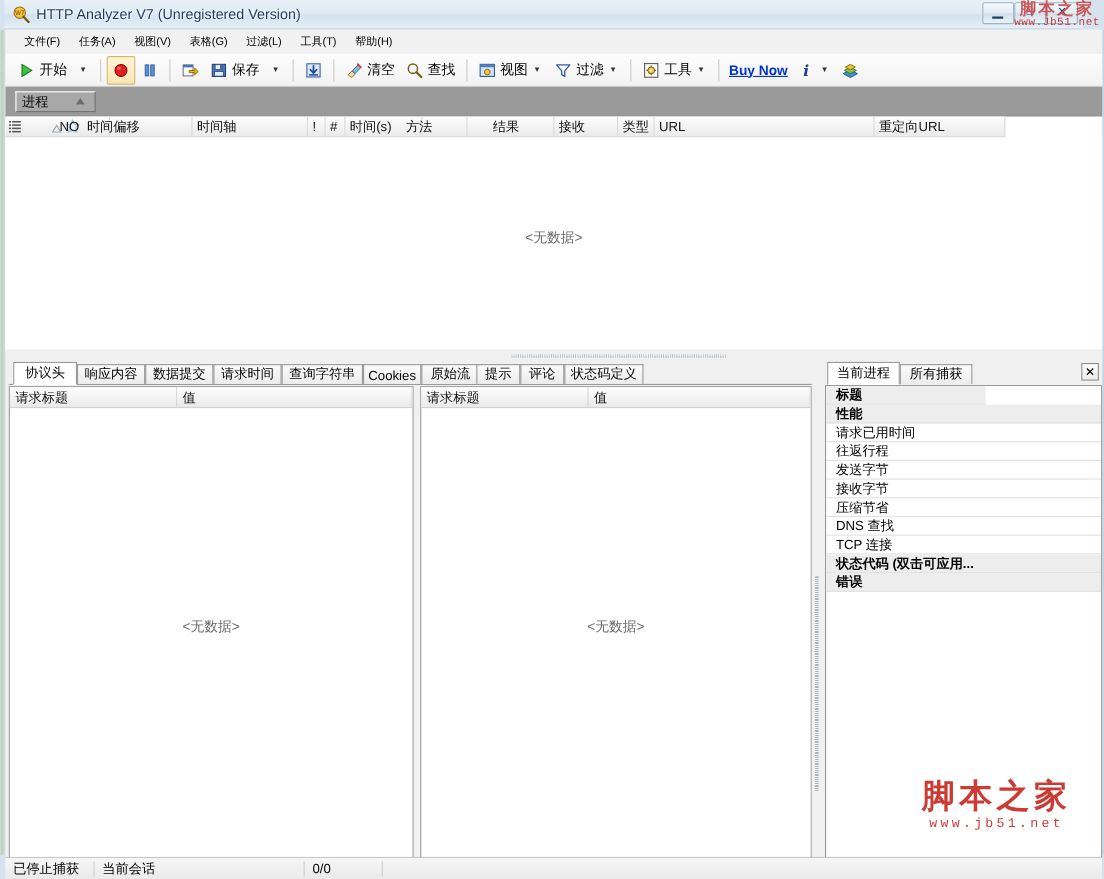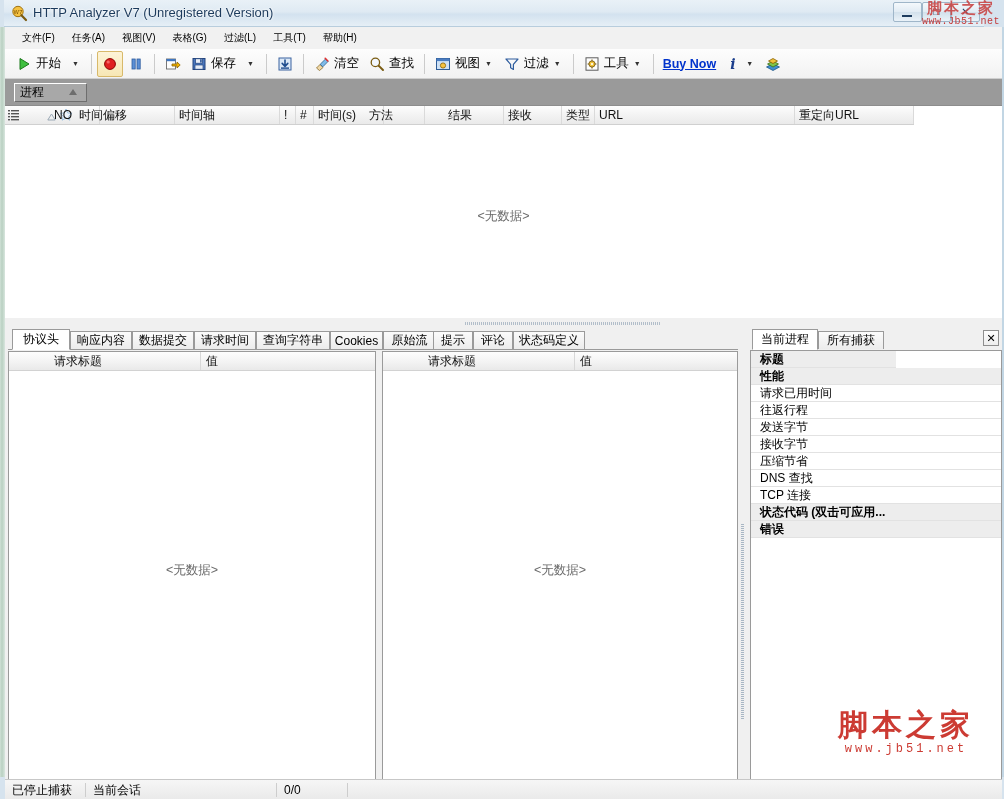--- a/index.html
+++ b/index.html
@@ -318,21 +318,20 @@
   .lb-col {
     position: absolute;
     top: 0; height: 18px;
     box-sizing: border-box;
     border-right: 1px solid #d8d8d8;
     font-size: 12px;
     color: #111;
     display: flex;
     align-items: center;
     padding-left: 5px;
-    margin-left: 40px;
   }
   .lb-nodata {
     position: absolute;
     left: 0; right: 0;
     top: 210px;
     text-align: center;
     font-size: 12.5px;
     color: #6a6a6a;
   }
 

